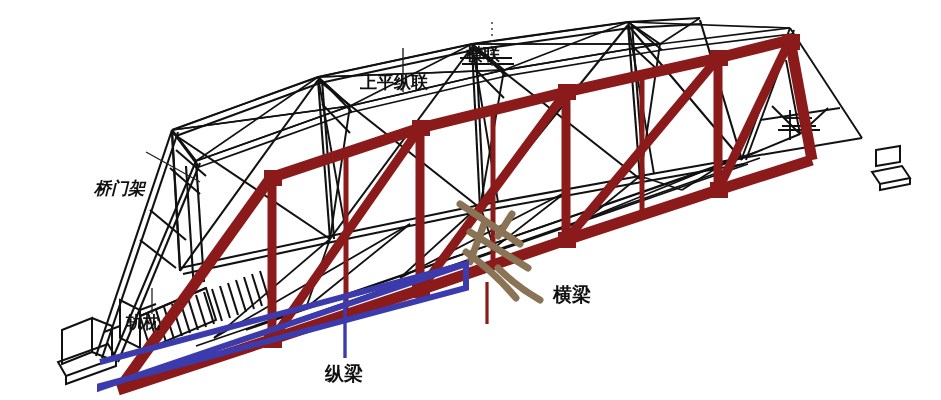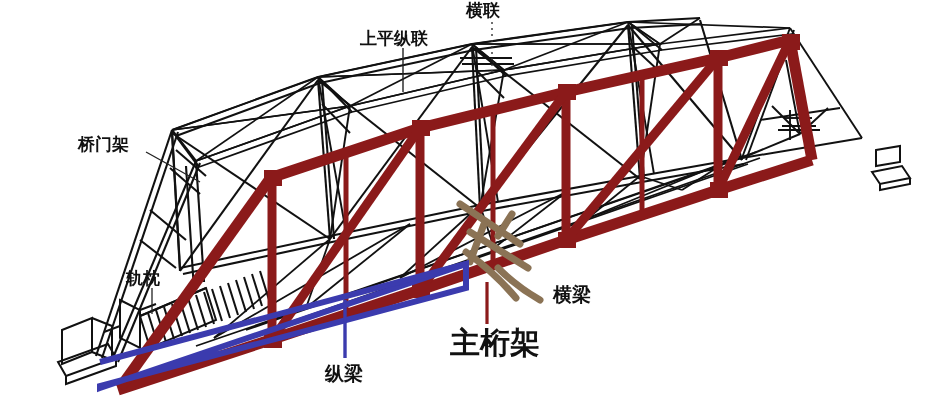--- a/index.html
+++ b/index.html
@@ -23,21 +23,21 @@
     height: 400px;
   }
   .lbl {
     position: absolute;
     color: #111111;
     font-weight: 700;
     white-space: nowrap;
     line-height: 1;
     font-family: "DejaVu Sans", "Liberation Sans", sans-serif;
   }
-  .lbl-md { font-size: 17px; }
+  .lbl-md { font-size: 17px; margin-top: 44px; }
   .lbl-lg { font-size: 19px; }
   .lbl-xl { font-size: 30px; }
 </style>
 </head>
 <body>
 
 <div id="stage">
 
   <svg id="diagram" viewBox="0 0 941 400">
 
@@ -269,23 +269,22 @@
       <line x1="345" y1="300" x2="345" y2="358" stroke="#3B3BAE" stroke-width="3.4"></line>
       <line x1="487" y1="282" x2="487" y2="324" stroke="#8B1A1A" stroke-width="3.2"></line>
     </g>
 
   </svg>
 
   <div class="lbl lbl-md" style="left:360px; top:30px;text-align:center;">上平纵联</div>
 
   <div class="lbl lbl-md" style="left:466px; top:2px;">横联</div>
 
-  <div class="lbl lbl-md" style="left:78px; top:136px;">桥门架</div>
+  <div class="lbl lbl-md" style="left:94px; top:136px;font-style:italic;">桥门架</div>
 
   <div class="lbl lbl-md" style="left:126px; top:270px;font-family:Liberation Serif, serif;">轨枕</div>
 
   <div class="lbl lbl-lg" style="left:325px; top:364px;font-family:Liberation Serif, serif;">纵梁</div>
 
-  <div class="lbl lbl-xl" style="left:450px; top:328px;">主桁架</div>
 
   <div class="lbl lbl-lg" style="left:553px; top:285px;">横梁</div>
 
 </div>
 
 </body></html>

